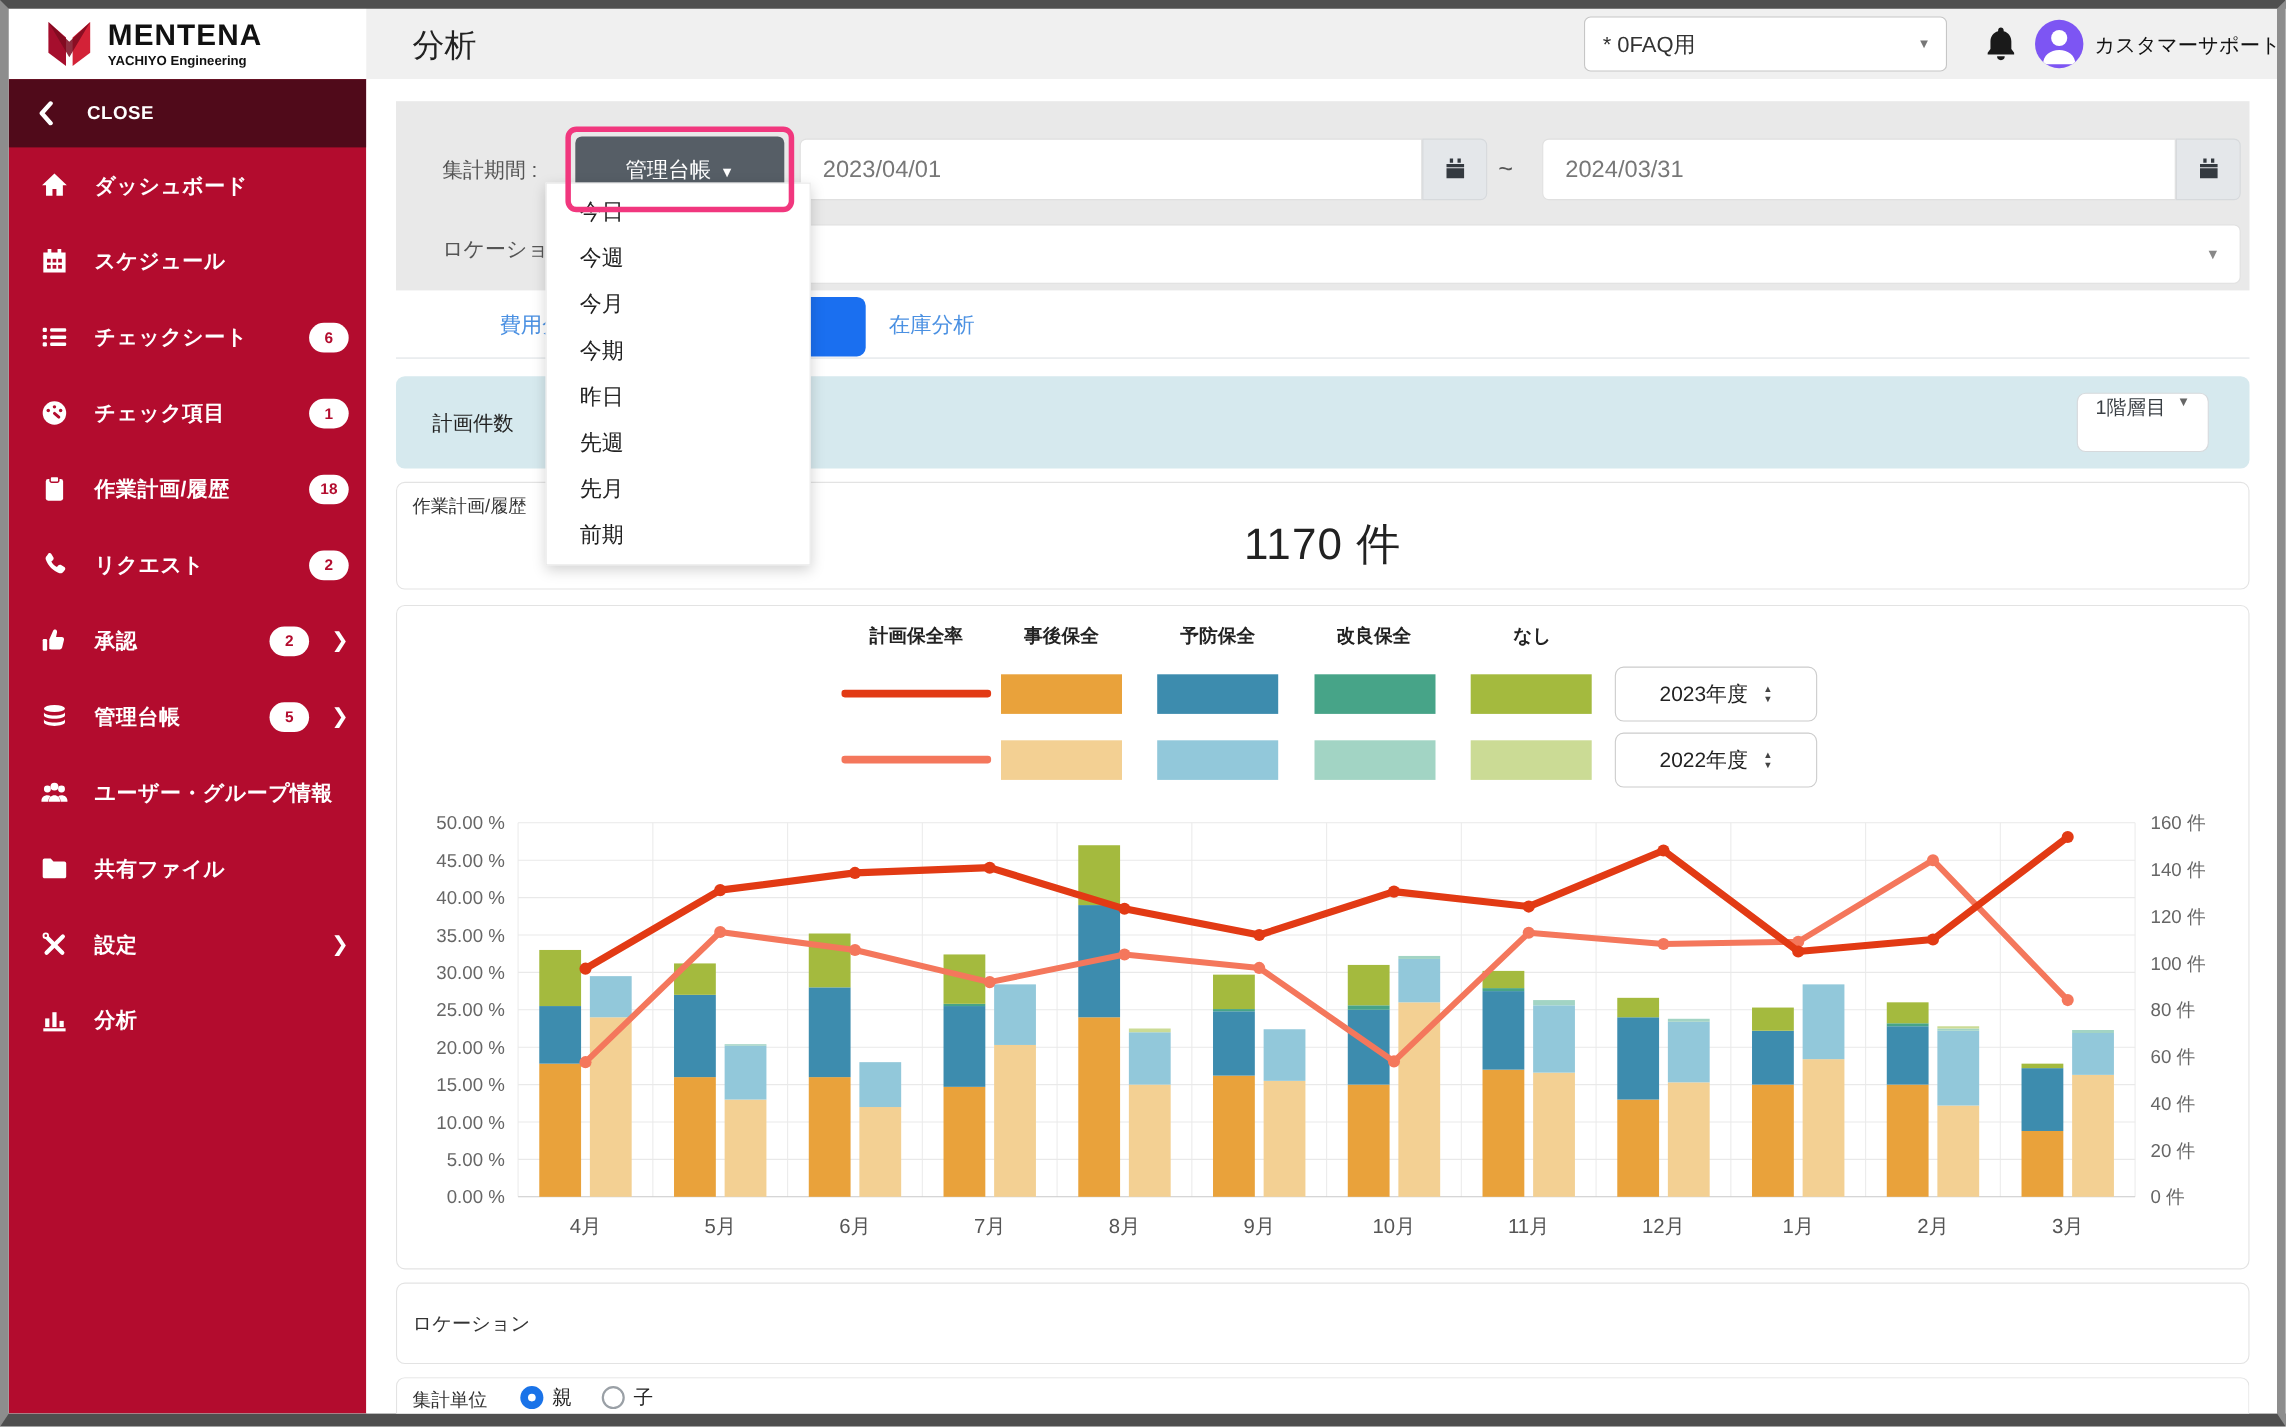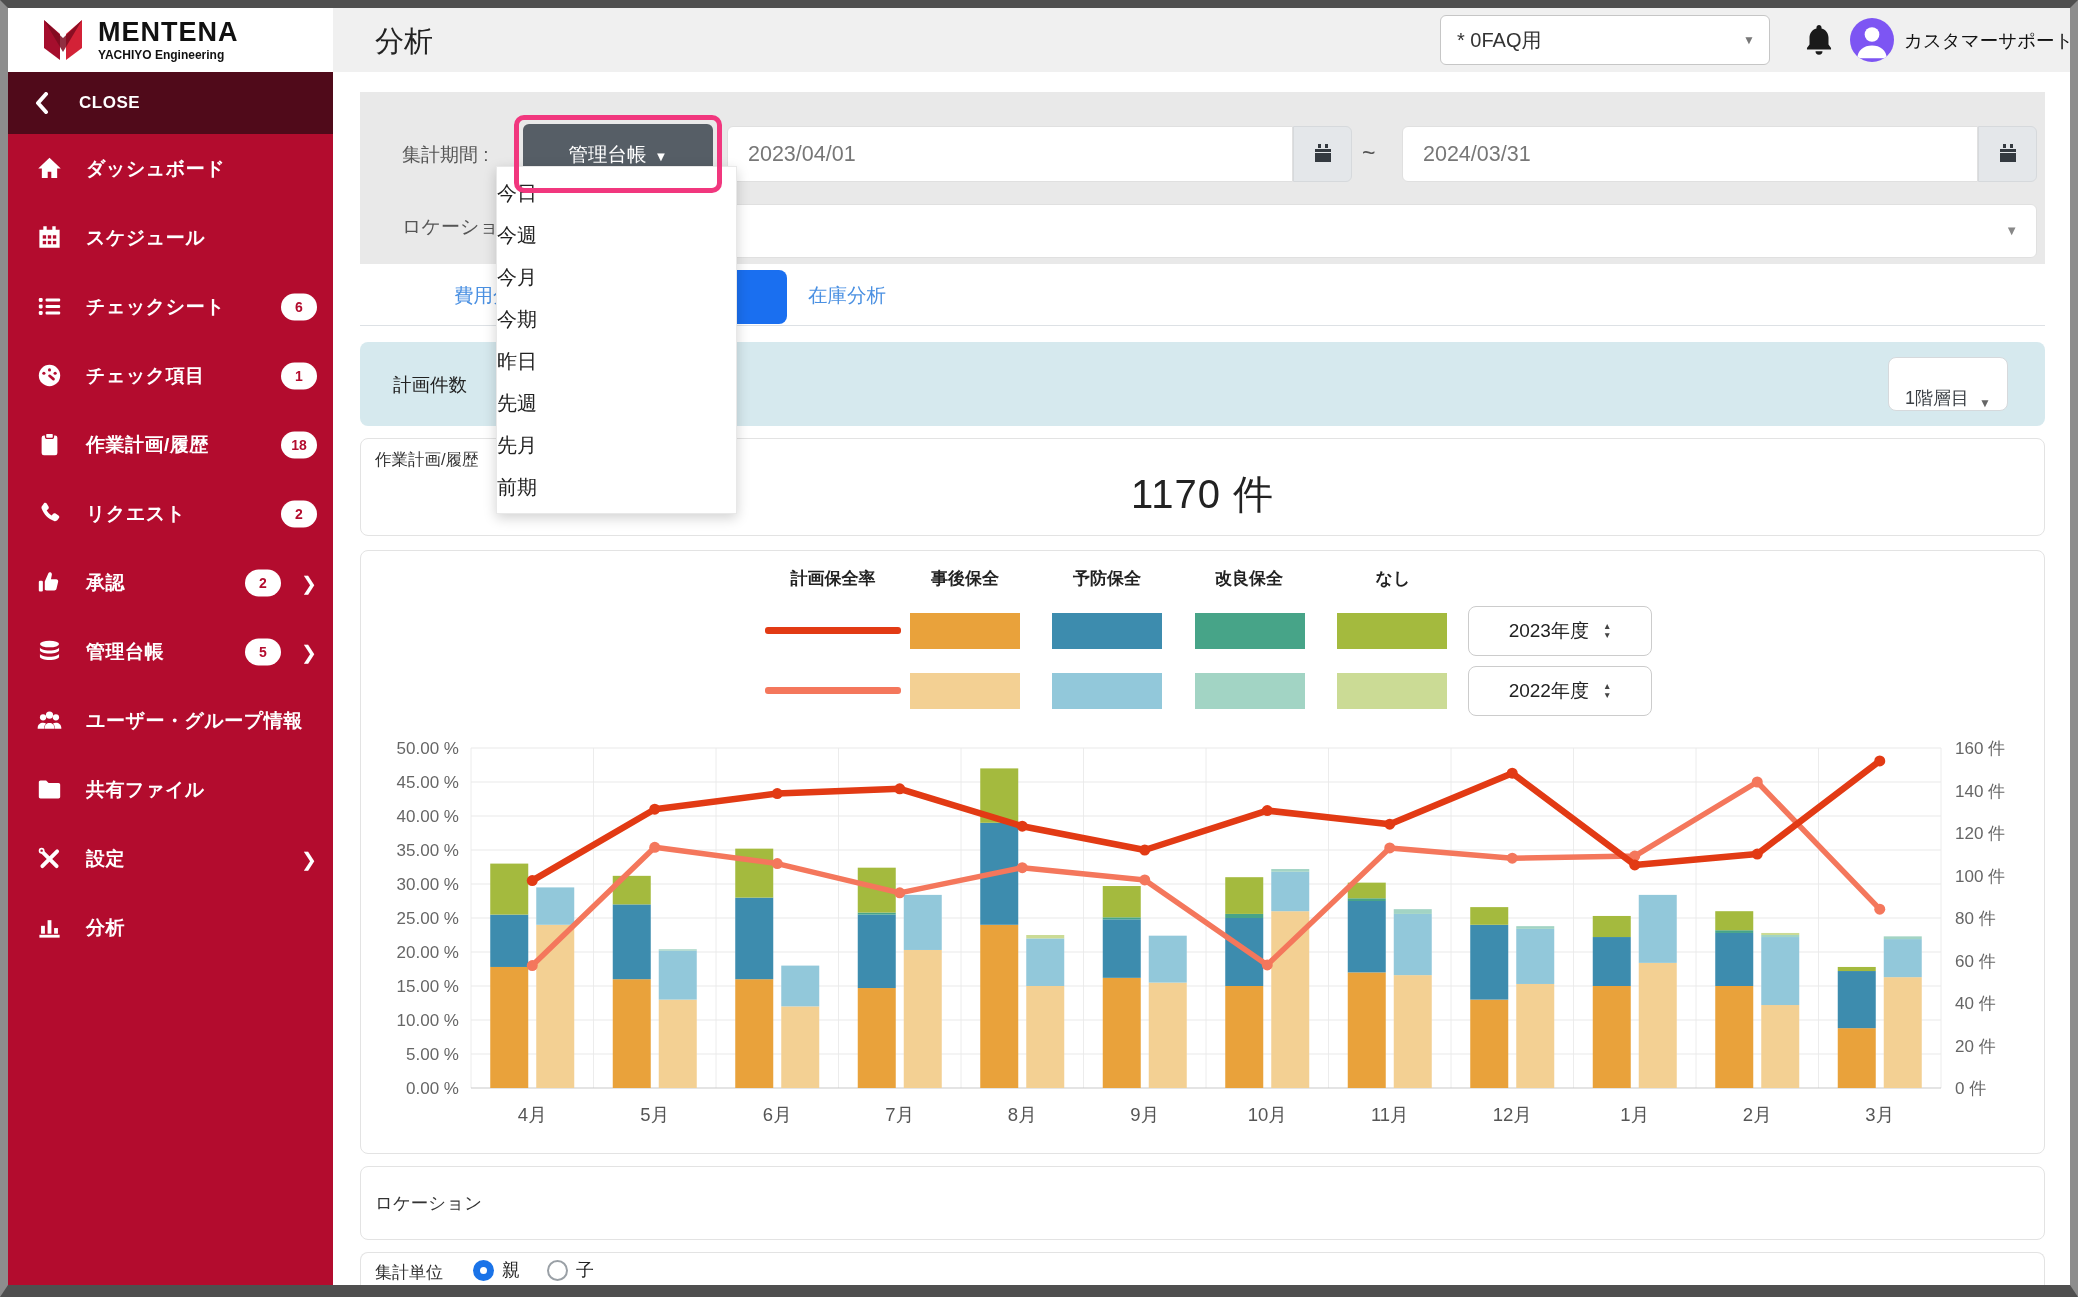--- a/index.html
+++ b/index.html
@@ -56,21 +56,21 @@
   #loc-select .caret { position:absolute; right:18px; top:18px; font-size:13px; color:#888; }
 
   #tab-row { position:absolute; left:27px; top:196px; width:1685px; height:58px; border-bottom:1px solid #dde1e5; }
   .tab-link { position:absolute; top:14px; font-size:19.5px; color:#4a90e2; cursor:pointer; white-space:nowrap; }
   #tab-cost { left:50px;margin-left:44px; } #tab-stock { left:448px; }
   #tab-active { position:absolute; left:227px; top:2px; width:200px; height:54px; background:#1a6ff0; border-radius:8px; cursor:pointer; }
 
   #kpi-bar { position:absolute; left:27px; top:270px; width:1685px; height:84px; background:#d6e9ee; border-radius:8px; }
   #kpi-title { position:absolute; left:33px; top:30px; font-size:18.5px; color:#222; }
   #layer-btn { position:absolute; right:37px; top:15px; width:120px; height:54px; background:#fff; border:1px solid #d6d9dc; border-radius:8px;
-               font-size:18px; color:#3a3f44; display:flex; align-items:flex-end; justify-content:center; gap:10px; cursor:pointer; }
+               font-size:18px; color:#3a3f44; display:flex; align-items:flex-start; justify-content:center; gap:10px; cursor:pointer; }
   #layer-btn .caret { font-size:12px; color:#666; }
 
   #summary-card { position:absolute; left:27px; top:366px; width:1685px; height:98px; background:#fff; border:1px solid #e3e3e3; border-radius:8px; }
   #summary-label { position:absolute; left:14px; top:10px; font-size:16.5px; color:#333; }
   #summary-value { position:absolute; left:0; right:0; top:28px; text-align:center; font-size:40px; color:#222; letter-spacing:1px; }
 
   #chart-card { position:absolute; left:27px; top:478px; width:1685px; height:604px; background:#fff; border:1px solid #e3e3e3; border-radius:8px; }
   .lg-header { position:absolute; top:16px; transform:translateX(-50%); font-size:17px; color:#222; white-space:nowrap;font-weight:bold; }
   .lg-box { position:absolute; height:36px; }
   .lg-line { position:absolute; height:7px; border-radius:3px; }
@@ -86,21 +86,21 @@
   .radio-wrap { position:absolute; top:5px; display:flex; align-items:center; gap:8px; cursor:pointer; }
   #radio1-wrap { left:112px; } #radio2-wrap { left:186px; }
   .radio-outer { width:21px; height:21px; border-radius:50%; }
   .radio-on { background:#1a73e8; position:relative; }
   .radio-on::after { content:""; position:absolute; left:7px; top:7px; width:7px; height:7px; background:#fff; border-radius:50%; }
   .radio-off { background:#fff; border:2px solid #9aa0a6; }
   .radio-label { font-size:18px; color:#222; }
 
   #dropdown-menu { position:absolute; left:163px; top:94px; width:241px; background:#fff; border:1px solid #e8e8e8;
                    box-shadow:0 4px 12px rgba(0,0,0,.18); padding:5px 0; z-index:40; }
-  .menu-item { height:42px; line-height:42px; font-size:20px; color:#222; cursor:pointer; }
+  .menu-item { height:42px; line-height:42px; padding-left:30px; font-size:20px; color:#222; cursor:pointer; }
 </style>
 </head>
 <body>
 
 <div id="frame">
 <div id="app">
 
   <div id="topbar">
     <div id="logo-box">
       <svg width="46" height="44" viewBox="0 0 46 44">

